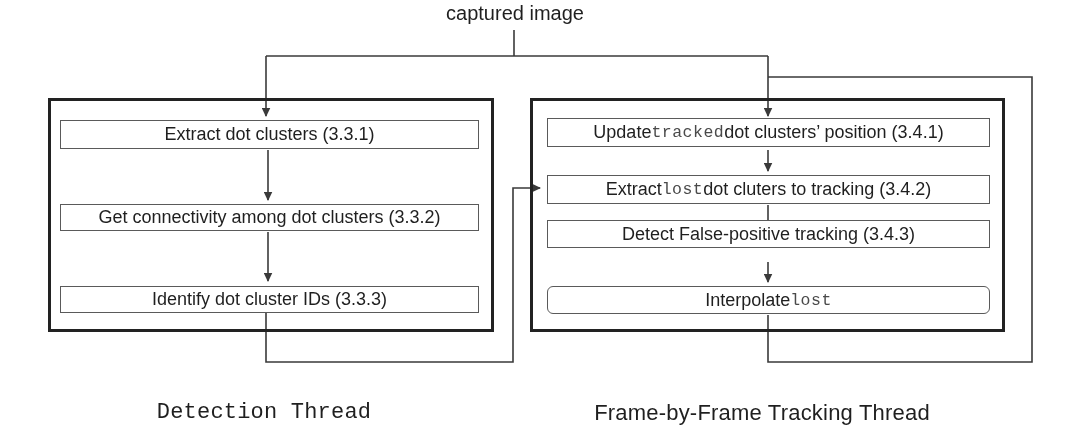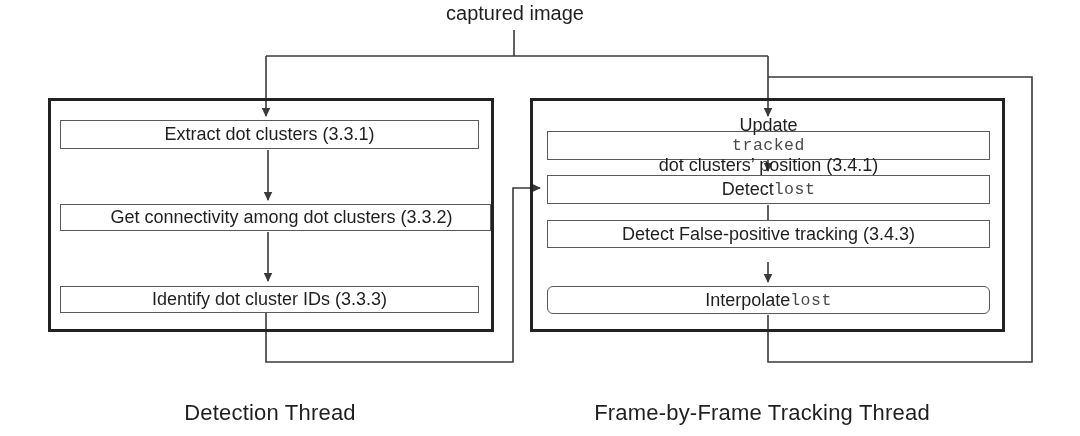--- a/index.html
+++ b/index.html
@@ -6,21 +6,21 @@
   .canvas{
     position:relative;width:1080px;height:436px;background:#ffffff;
     font-family:"Liberation Sans","DejaVu Sans",sans-serif;
     color:#1f1f1f;overflow:hidden;
   }
   .wires{position:absolute;left:0;top:0;width:1080px;height:436px;}
   .label{position:absolute;white-space:nowrap;transform:translateX(-50%);}
   .label-top{top:2px;left:515px;font-size:20px;}
   .label-detected{top:366px;left:394px;font-size:19px;}
   .thread-label{top:400px;font-size:22px;letter-spacing:0.2px;}
-  .thread-label.left{left:270px;}
+  .thread-label.left{left:264px;font-family:Liberation Mono, monospace;}
   .thread-label.right{left:762px;}
   .outer-box{
     position:absolute;top:98px;height:228px;
     border:3.5px solid #222222;background:transparent;
   }
   .outer-box.left{left:48px;width:440px;}
   .outer-box.right{left:530px;width:469px;}
   .step{
     position:absolute;background:#ffffff;border:1.5px solid #5a5a5a;
     font-size:18px;text-align:center;white-space:nowrap;
@@ -60,35 +60,36 @@
   </svg>
 
   <div class="label label-top">captured image</div>
 
   <div class="outer-box left"></div>
   <div class="outer-box right"></div>
 
   <div class="step colL" style="top:120px;height:27px;">
       <span>Extract dot clusters (3.3.1)</span>
     </div>
-  <div class="step colL" style="top:204px;height:25px;padding-left:12px;">
+  <div class="step colL" style="top:204px;height:25px;">
       <span>Get connectivity among dot clusters (3.3.2)</span>
     </div>
   <div class="step colL" style="top:286px;height:25px;">
       <span>Identify dot cluster IDs (3.3.3)</span>
     </div>
 
-  <div class="step colR" style="top:131px;height:27px;flex-direction:column;">
+  <div class="step colR" style="top:118px;height:27px;">
       <span>Update </span>
       <span class="mono">tracked</span>
       <span> dot clusters’ position (3.4.1)</span>
     </div>
   <div class="step colR" style="top:175px;height:27px;">
-      <span>Detect </span>
+      <span>Extract </span>
       <span class="mono">lost</span>
+      <span> dot cluters to tracking (3.4.2)</span>
     </div>
   <div class="step colR" style="top:220px;height:26px;">
       <span>Detect False-positive tracking (3.4.3)</span>
     </div>
   <div class="step colR" style="top:286px;height:26px;border-radius:6px;">
       <span>Interpolate </span>
       <span class="mono">lost</span>
     </div>
 
 

